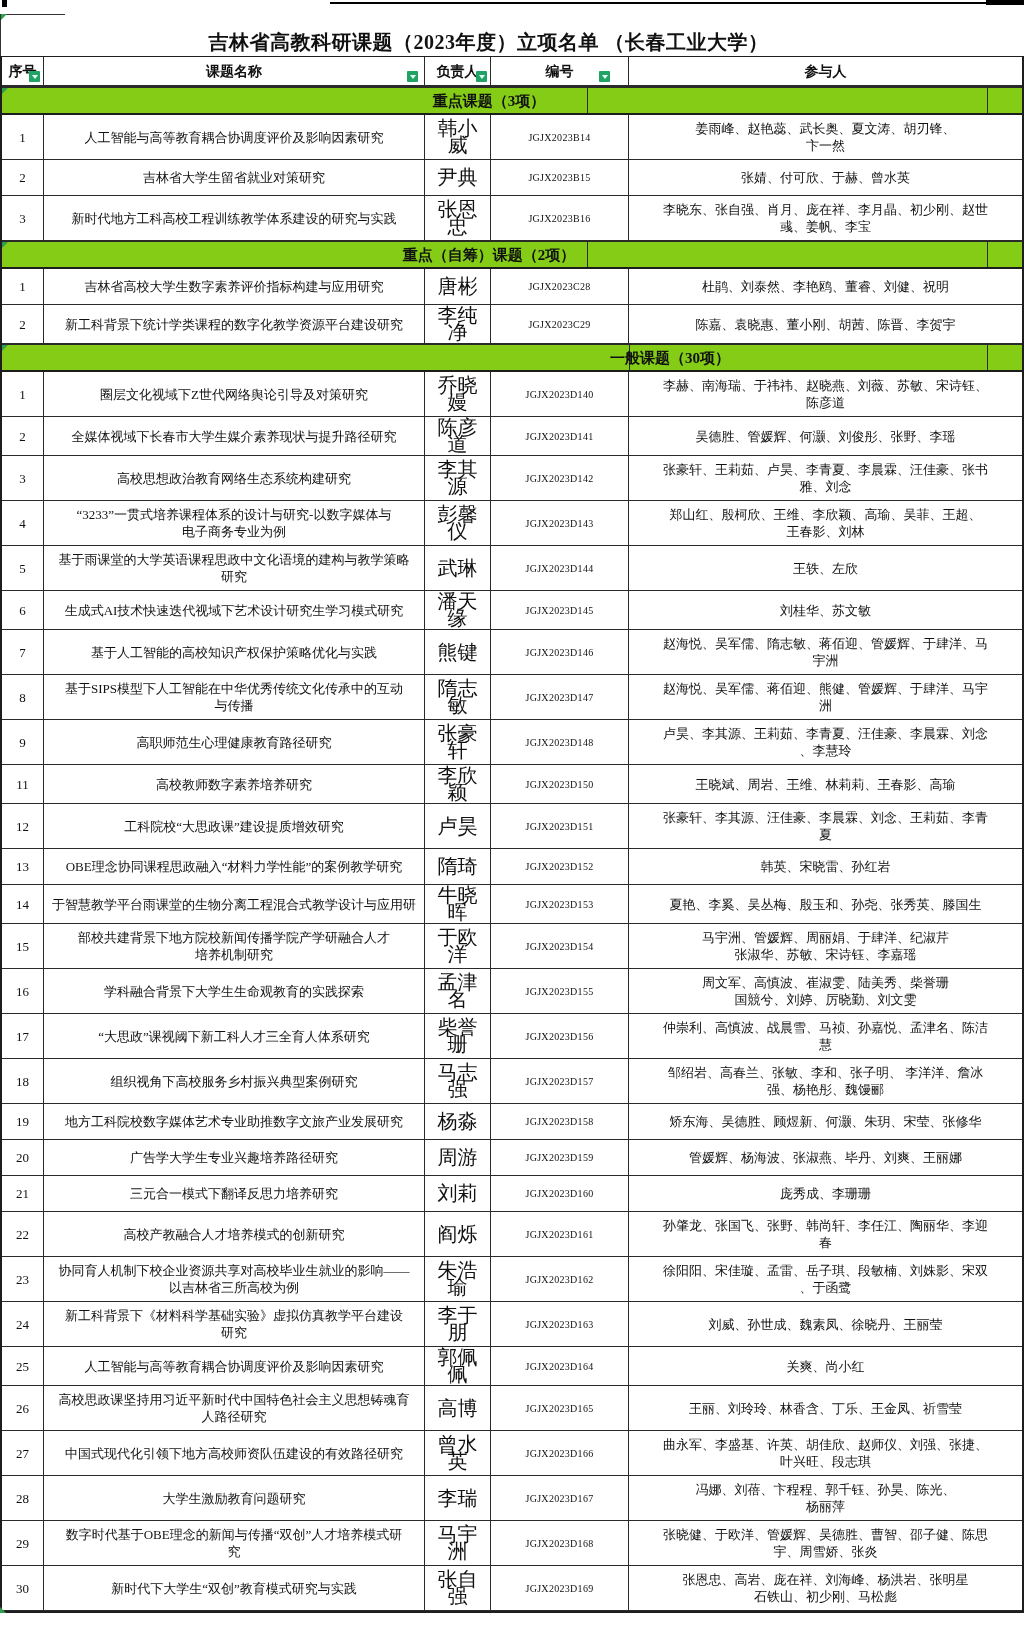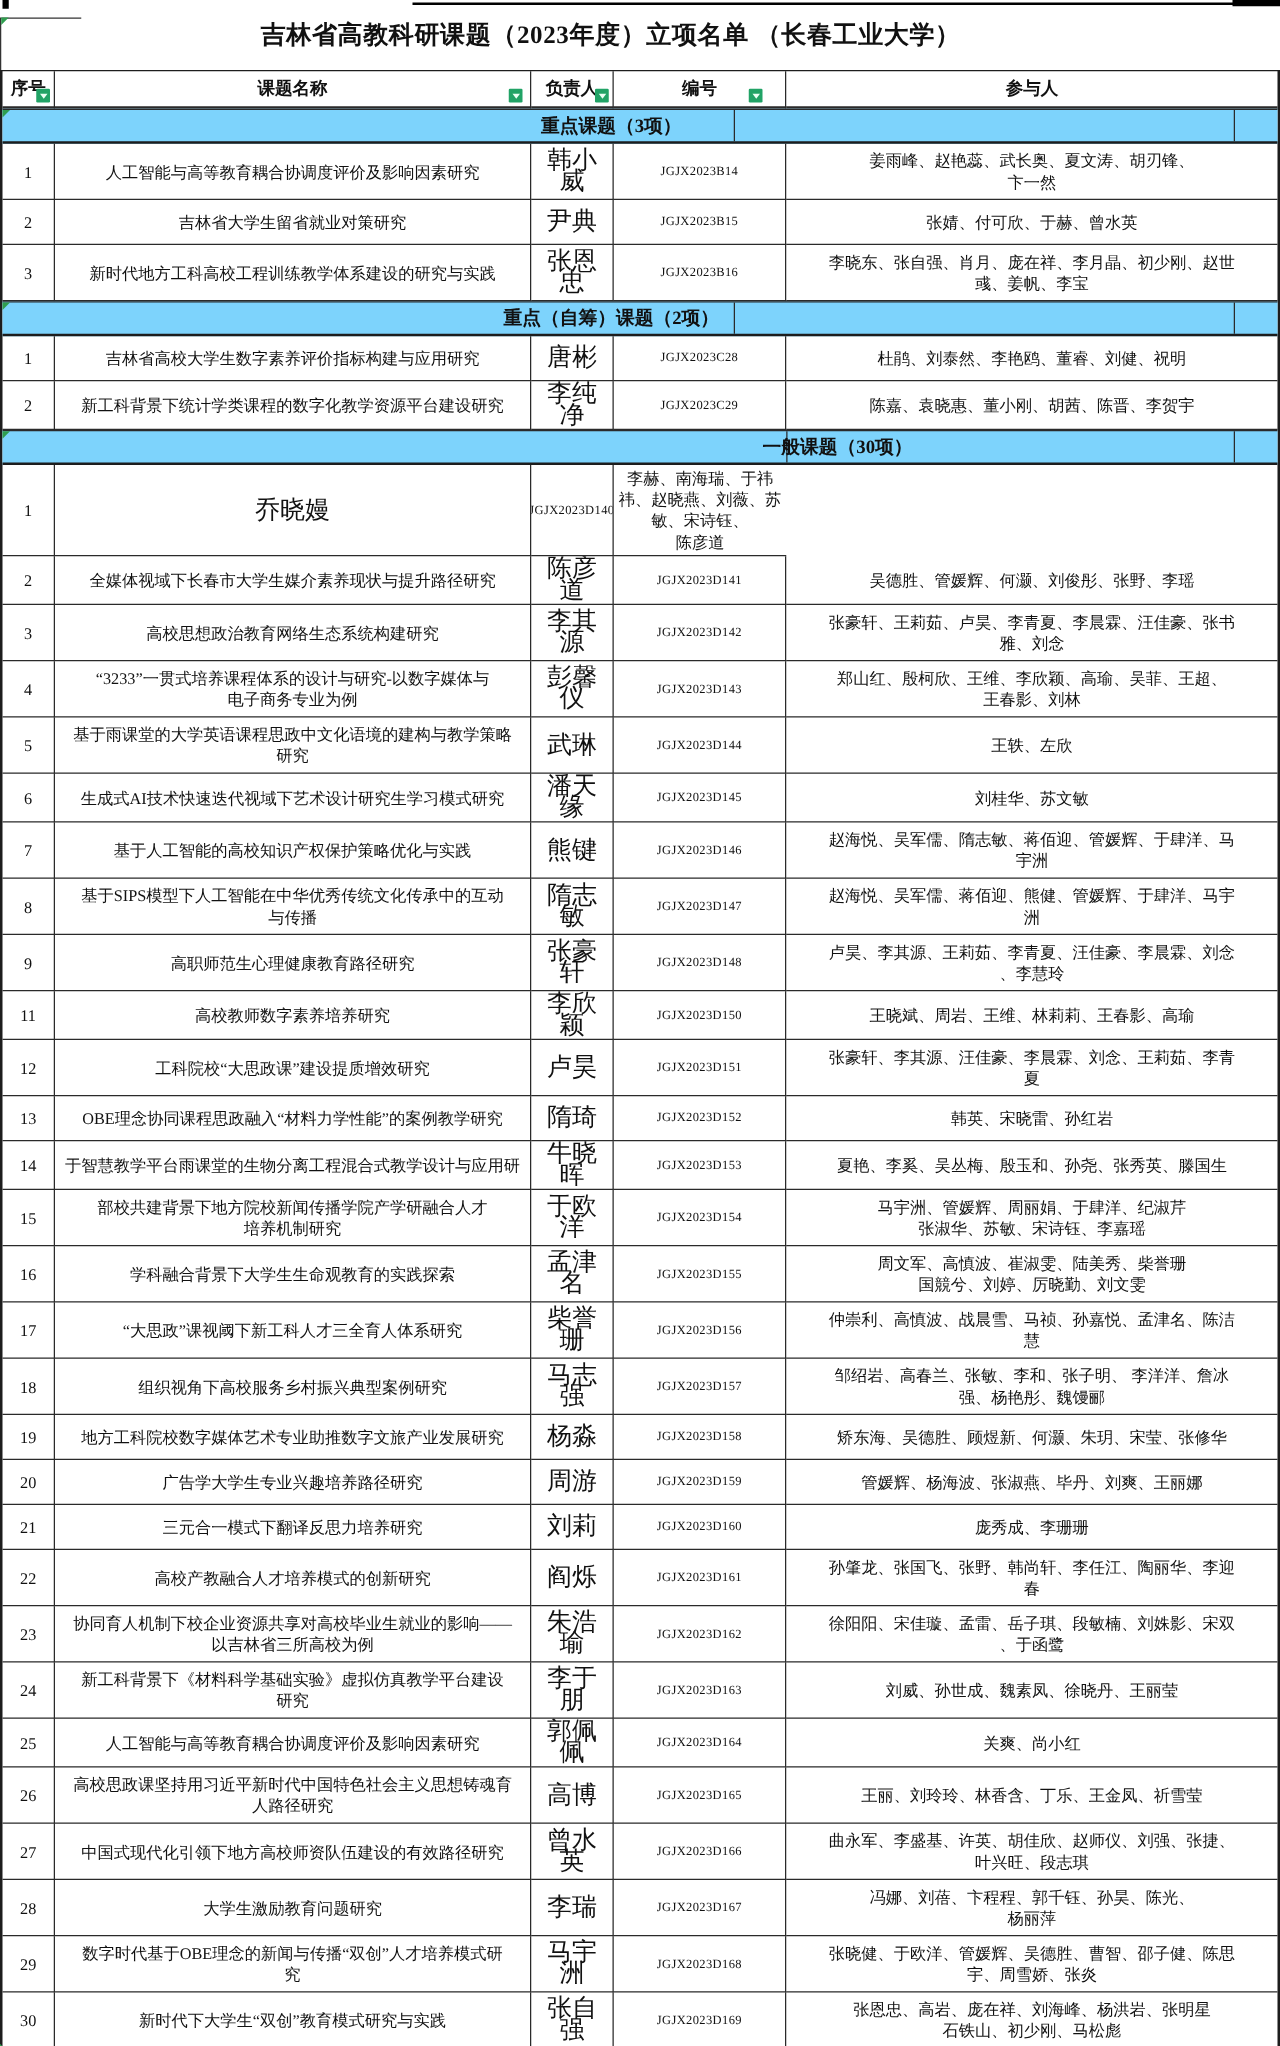--- a/index.html
+++ b/index.html
@@ -9,21 +9,21 @@
   .page { position:absolute; inset:0; background:#fff; }
 
   
   .art { position:absolute; background:#000; }
   .art1 { left:330px; top:2px;  width:657px; height:2px; }
   .art2 { left:986px; top:0;    width:38px;  height:5px; }
   .art3 { left:2px;   top:0;    width:5px;   height:7px; }
 
   .sheet { position:absolute; left:0; top:14px; width:1024px; }
 
-  .title-row { position:relative; height:42px; display:flex; align-items:flex-start;
+  .title-row { position:relative; height:42px; display:flex; align-items:flex-end;
                justify-content:center; padding-right:48px;
                border-left:1px solid #333; }
   .title-row::before { content:""; position:absolute; left:0; top:0; width:64px; height:1px; background:#333; }
   .title-text { font-weight:bold; font-size:20px; letter-spacing:0.5px; white-space:nowrap; }
 
   .err { position:absolute; left:0; top:0; width:0; height:0;
          border-top:6px solid #2f9e4f; border-right:6px solid transparent; }
 
   .table { border:2px solid #1d1d1d; border-top-width:1px; background:#fff; }
 
@@ -42,21 +42,21 @@
                 display:flex; align-items:center; justify-content:center; cursor:pointer; }
   .filter-btn::after { content:""; width:0; height:0; margin-top:1px;
                 border-left:3px solid transparent; border-right:3px solid transparent;
                 border-top:4px solid #eafff3; }
   .fb-seq   { right:3px;  }
   .fb-name  { right:6px;  }
   .fb-leader{ right:3px;  }
   .fb-code  { right:18px; }
 
   .band-row { position:relative; min-height:28px; border-top:1px solid #2a2a2a;
-              border-bottom:2px solid #1d1d1d; background:#7dd3fc; }
+              border-bottom:2px solid #1d1d1d; background:#84cc16; }
   .band-label { position:absolute; top:50%; left:487px; transform:translate(-50%,-50%);
                 font-weight:bold; font-size:15px; white-space:nowrap; }
   .band-row.shift .band-label { left:668px; }
   .band-row::before { content:""; position:absolute; left:585px; top:0; bottom:0; width:1px; background:#2a2a2a; }
   .band-row::after  { content:""; position:absolute; left:985px; top:0; bottom:0; width:1px; background:#2a2a2a; }
   .band-row.shift::before { left:627px; }
 
   .row { min-height:36px; }
   .row.tall { min-height:45px; }
   .row .cell.name, .row .cell.participants { white-space:pre-line; }
@@ -151,20 +151,21 @@
             <div class="cell leader">李纯净</div>
             <div class="cell code">JGJX2023C29</div>
             <div class="cell participants">陈嘉、袁晓惠、董小刚、胡茜、陈晋、李贺宇</div>
           </div>
           <div class="band-row shift">
             <span class="err"></span>
             <span class="band-label">一般课题（30项）</span>
           </div>
           <div class="grid row tall">
             <div class="cell seq">1</div>
+            <div class="cell name">圈层文化视域下Z世代网络舆论引导及对策研究</div>
             <div class="cell leader">乔晓嫚</div>
             <div class="cell code">JGJX2023D140</div>
             <div class="cell participants">李赫、南海瑞、于祎祎、赵晓燕、刘薇、苏敏、宋诗钰、
 陈彦道</div>
           </div>
           <div class="grid row">
             <div class="cell seq">2</div>
             <div class="cell name">全媒体视域下长春市大学生媒介素养现状与提升路径研究</div>
             <div class="cell leader">陈彦道</div>
             <div class="cell code">JGJX2023D141</div>

